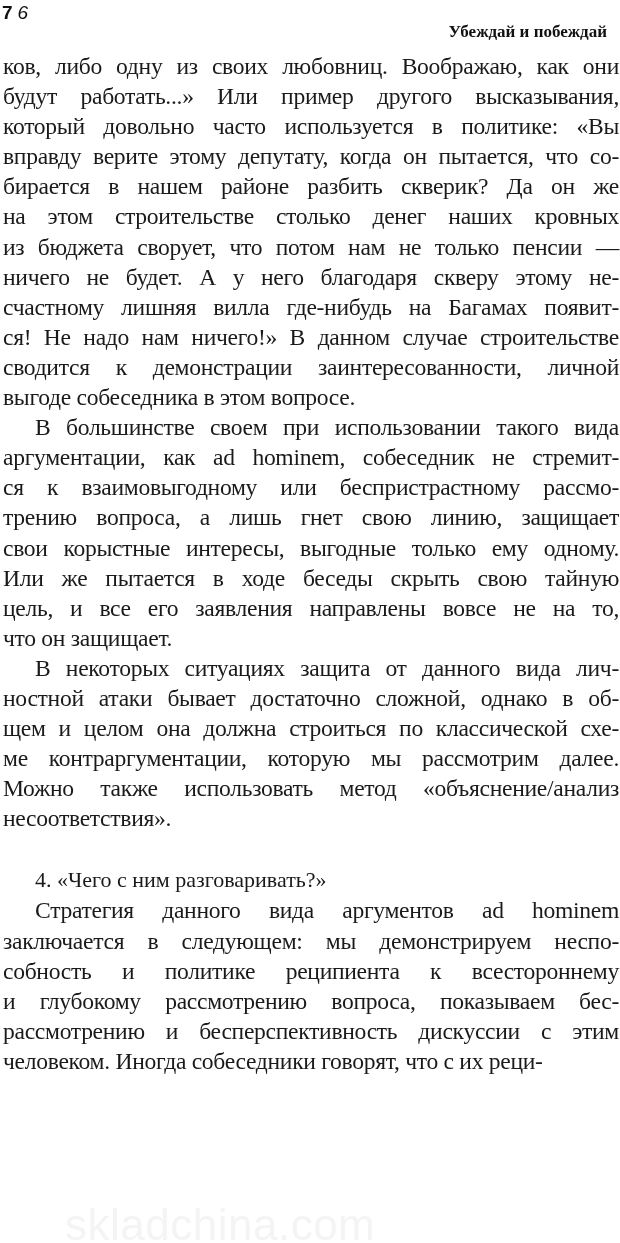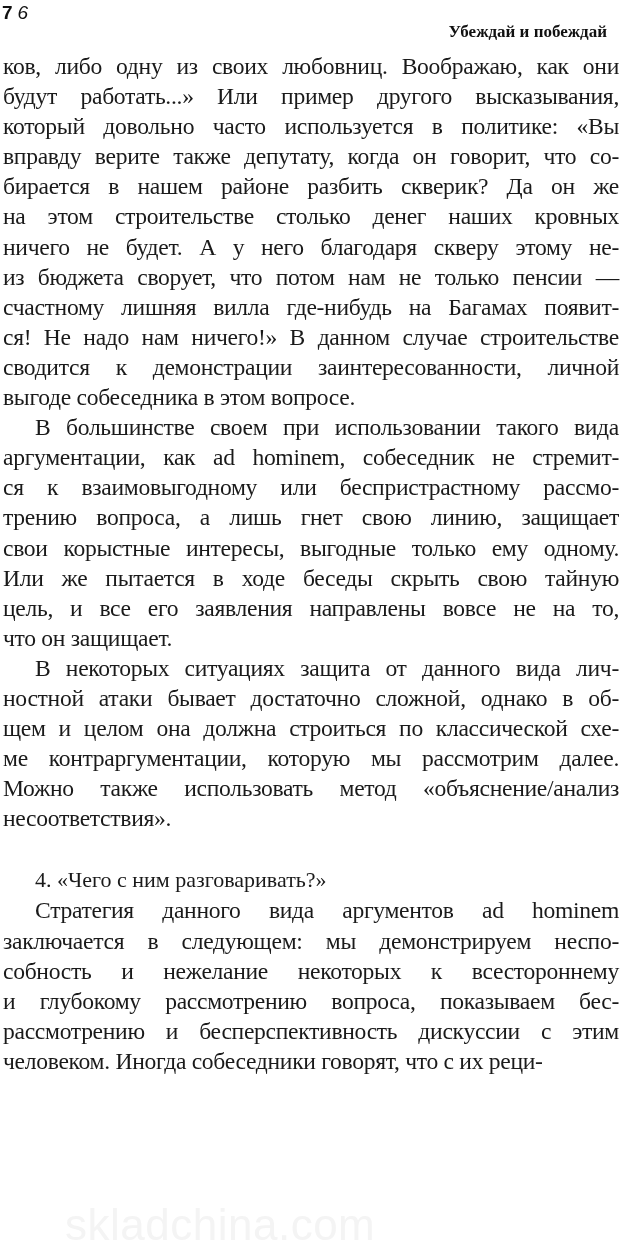--- a/index.html
+++ b/index.html
@@ -54,25 +54,25 @@
     <span class="d1">7</span><span class="d2">6</span>
   </div>
   <div class="running-title">Убеждай и побеждай</div>
 </div>
 
 <div class="body-text">
   <p class="para">
     <span class="line">ков, либо одну из своих любовниц. Воображаю, как они</span>
     <span class="line">будут работать...» Или пример другого высказывания,</span>
     <span class="line">который довольно часто используется в политике: «Вы</span>
-    <span class="line">вправду верите также депутату, когда он говорит, что со-</span>
+    <span class="line">вправду верите этому депутату, когда он пытается, что со-</span>
     <span class="line">бирается в нашем районе разбить скверик? Да он же</span>
     <span class="line">на этом строительстве столько денег наших кровных</span>
+    <span class="line">из бюджета сворует, что потом нам не только пенсии —</span>
     <span class="line">ничего не будет. А у него благодаря скверу этому не-</span>
-    <span class="line">из бюджета сворует, что потом нам не только пенсии —</span>
     <span class="line">счастному лишняя вилла где-нибудь на Багамах появит-</span>
     <span class="line">ся! Не надо нам ничего!» В данном случае строительстве</span>
     <span class="line">сводится к демонстрации заинтересованности, личной</span>
     <span class="line last">выгоде собеседника в этом вопросе.</span>
   </p>
   <p class="para">
     <span class="line ind">В большинстве своем при использовании такого вида</span>
     <span class="line">аргументации, как ad hominem, собеседник не стремит-</span>
     <span class="line">ся к взаимовыгодному или беспристрастному рассмо-</span>
     <span class="line">трению вопроса, а лишь гнет свою линию, защищает</span>
@@ -88,20 +88,20 @@
     <span class="line">ме контраргументации, которую мы рассмотрим далее.</span>
     <span class="line">Можно также использовать метод «объяснение/анализ</span>
     <span class="line last">несоответствия».</span>
   </p>
 
   <div class="heading">4. «Чего с ним разговаривать?»</div>
 
   <p class="para">
     <span class="line ind">Стратегия данного вида аргументов ad hominem</span>
     <span class="line">заключается в следующем: мы демонстрируем неспо-</span>
-    <span class="line">собность и нежелание некоторых к всестороннему</span>
+    <span class="line">собность и политике реципиента к всестороннему</span>
     <span class="line">и глубокому рассмотрению вопроса, показываем бес-</span>
     <span class="line">рассмотрению и бесперспективность дискуссии с этим</span>
     <span class="line last">человеком. Иногда собеседники говорят, что с их реци-</span>
   </p>
 </div>
 
 <div class="watermark">skladchina.com</div>
 
 </body></html>

